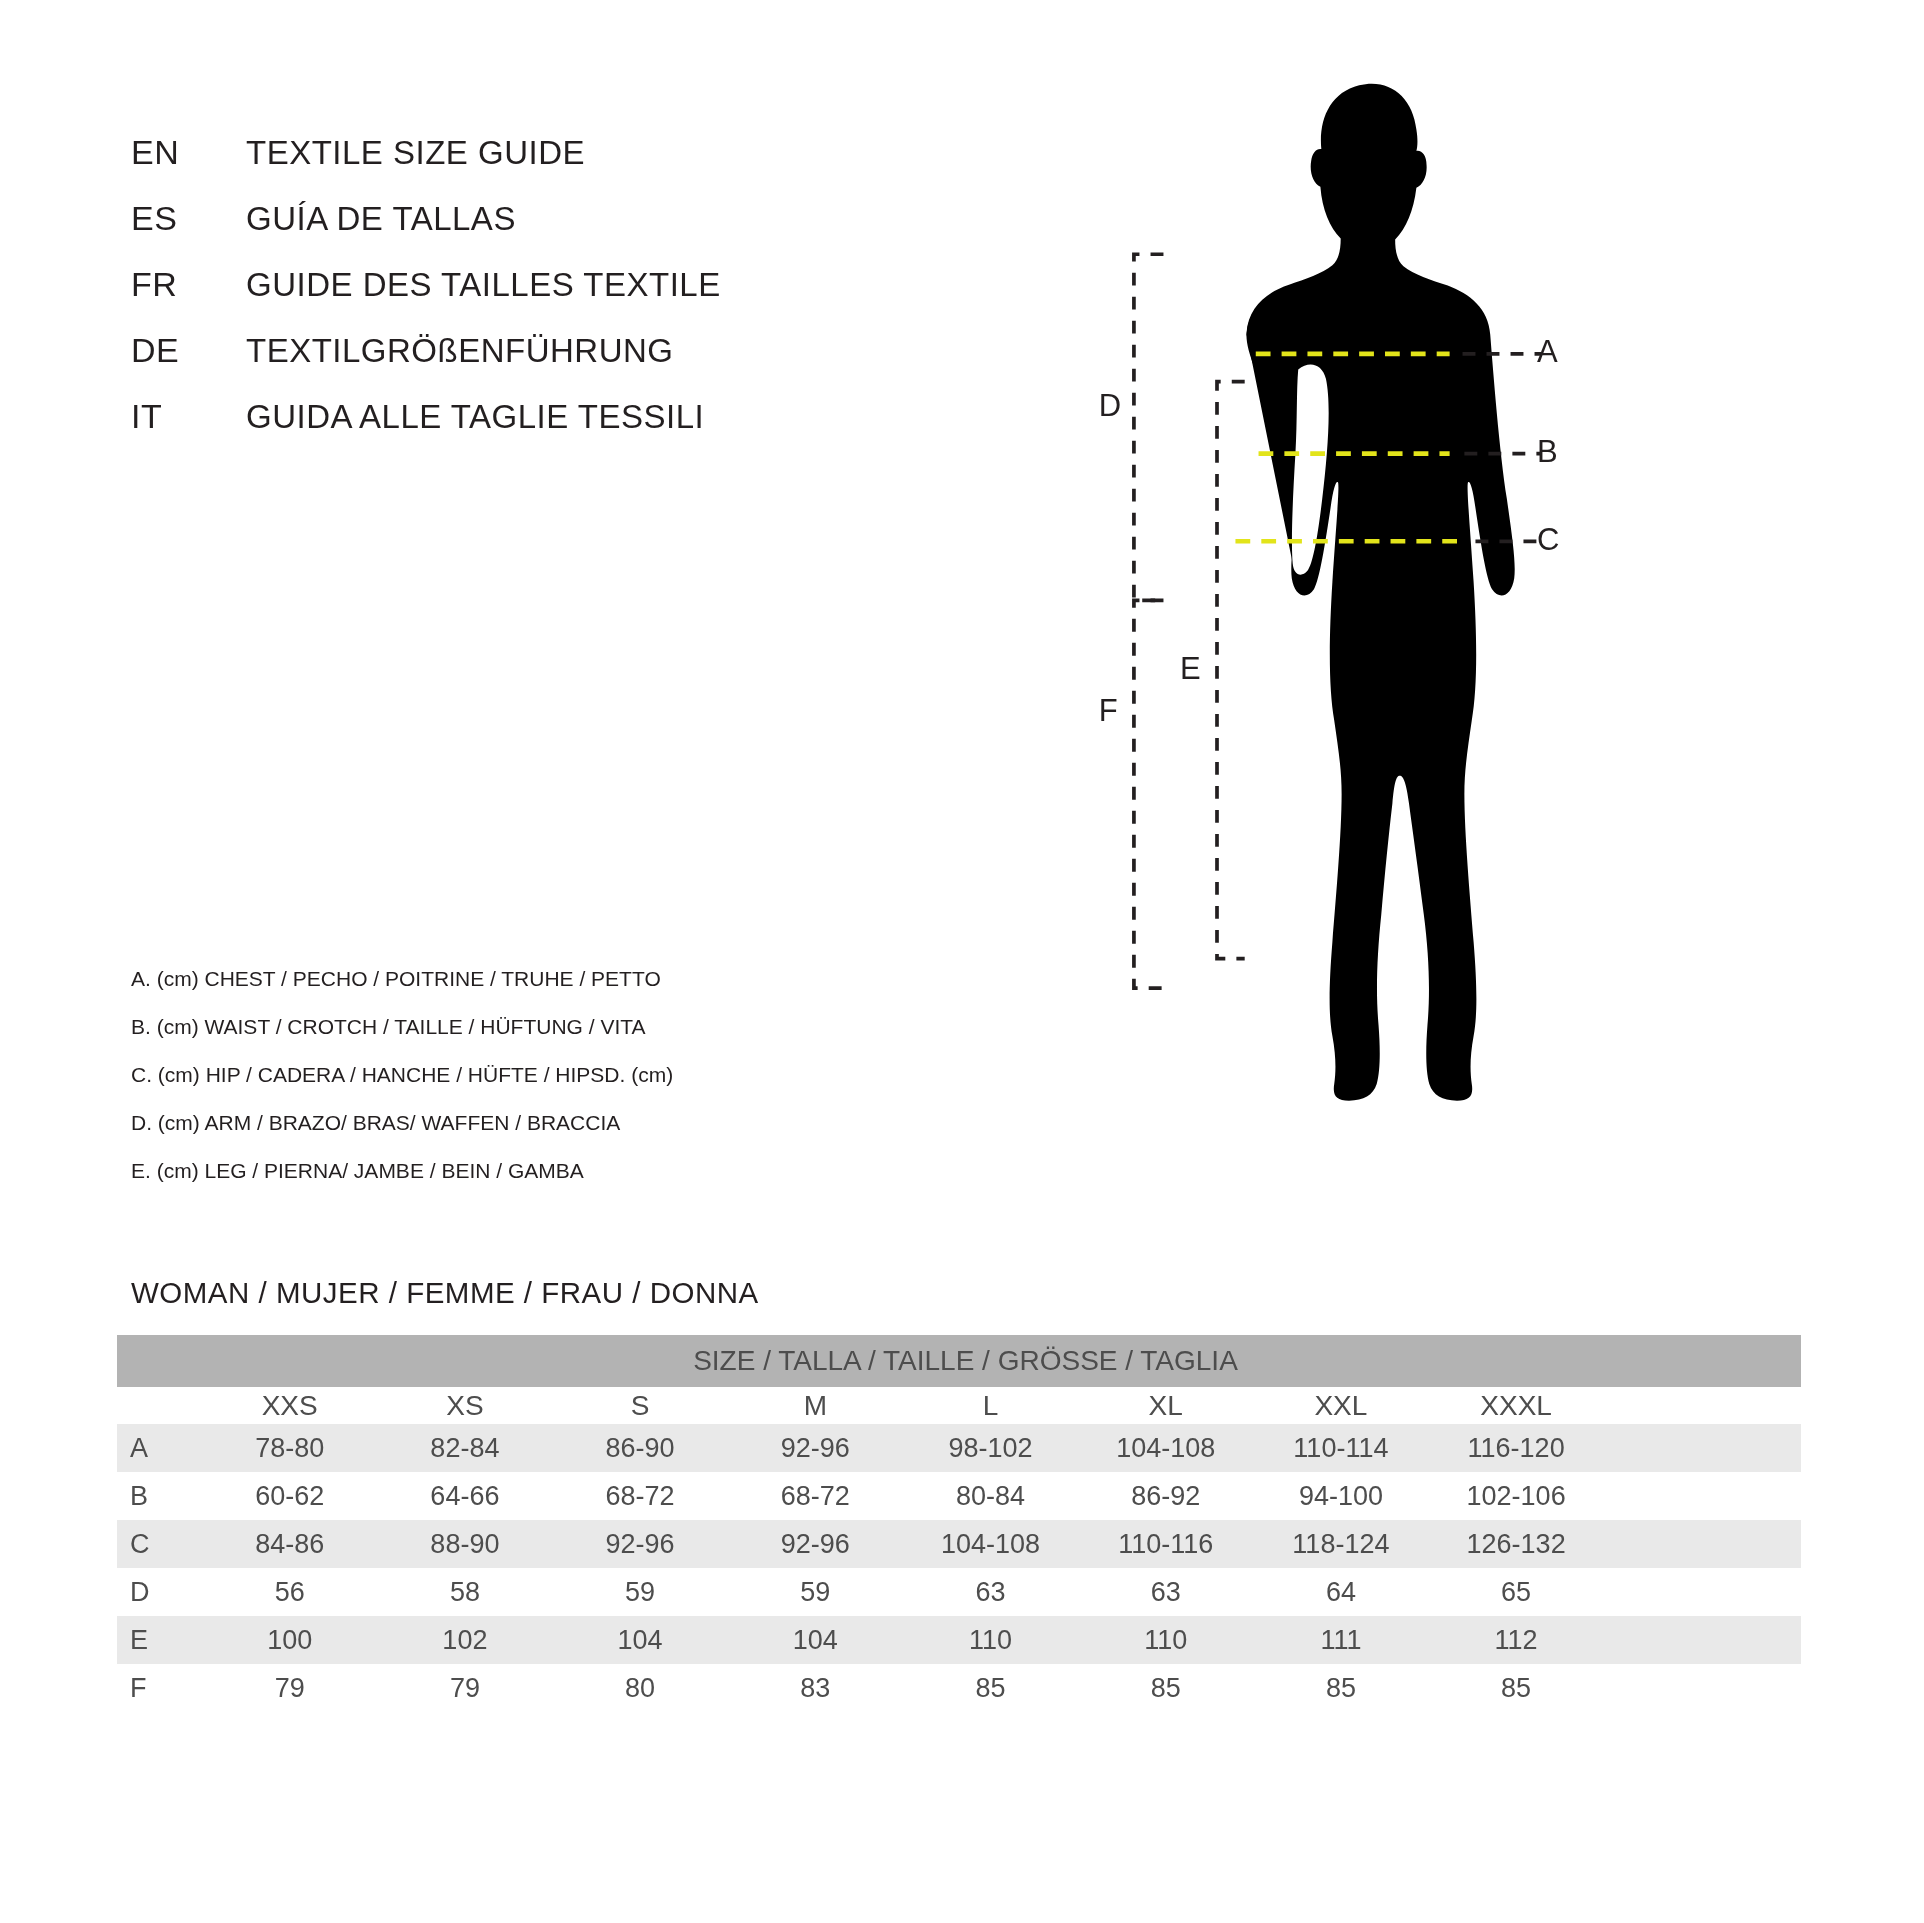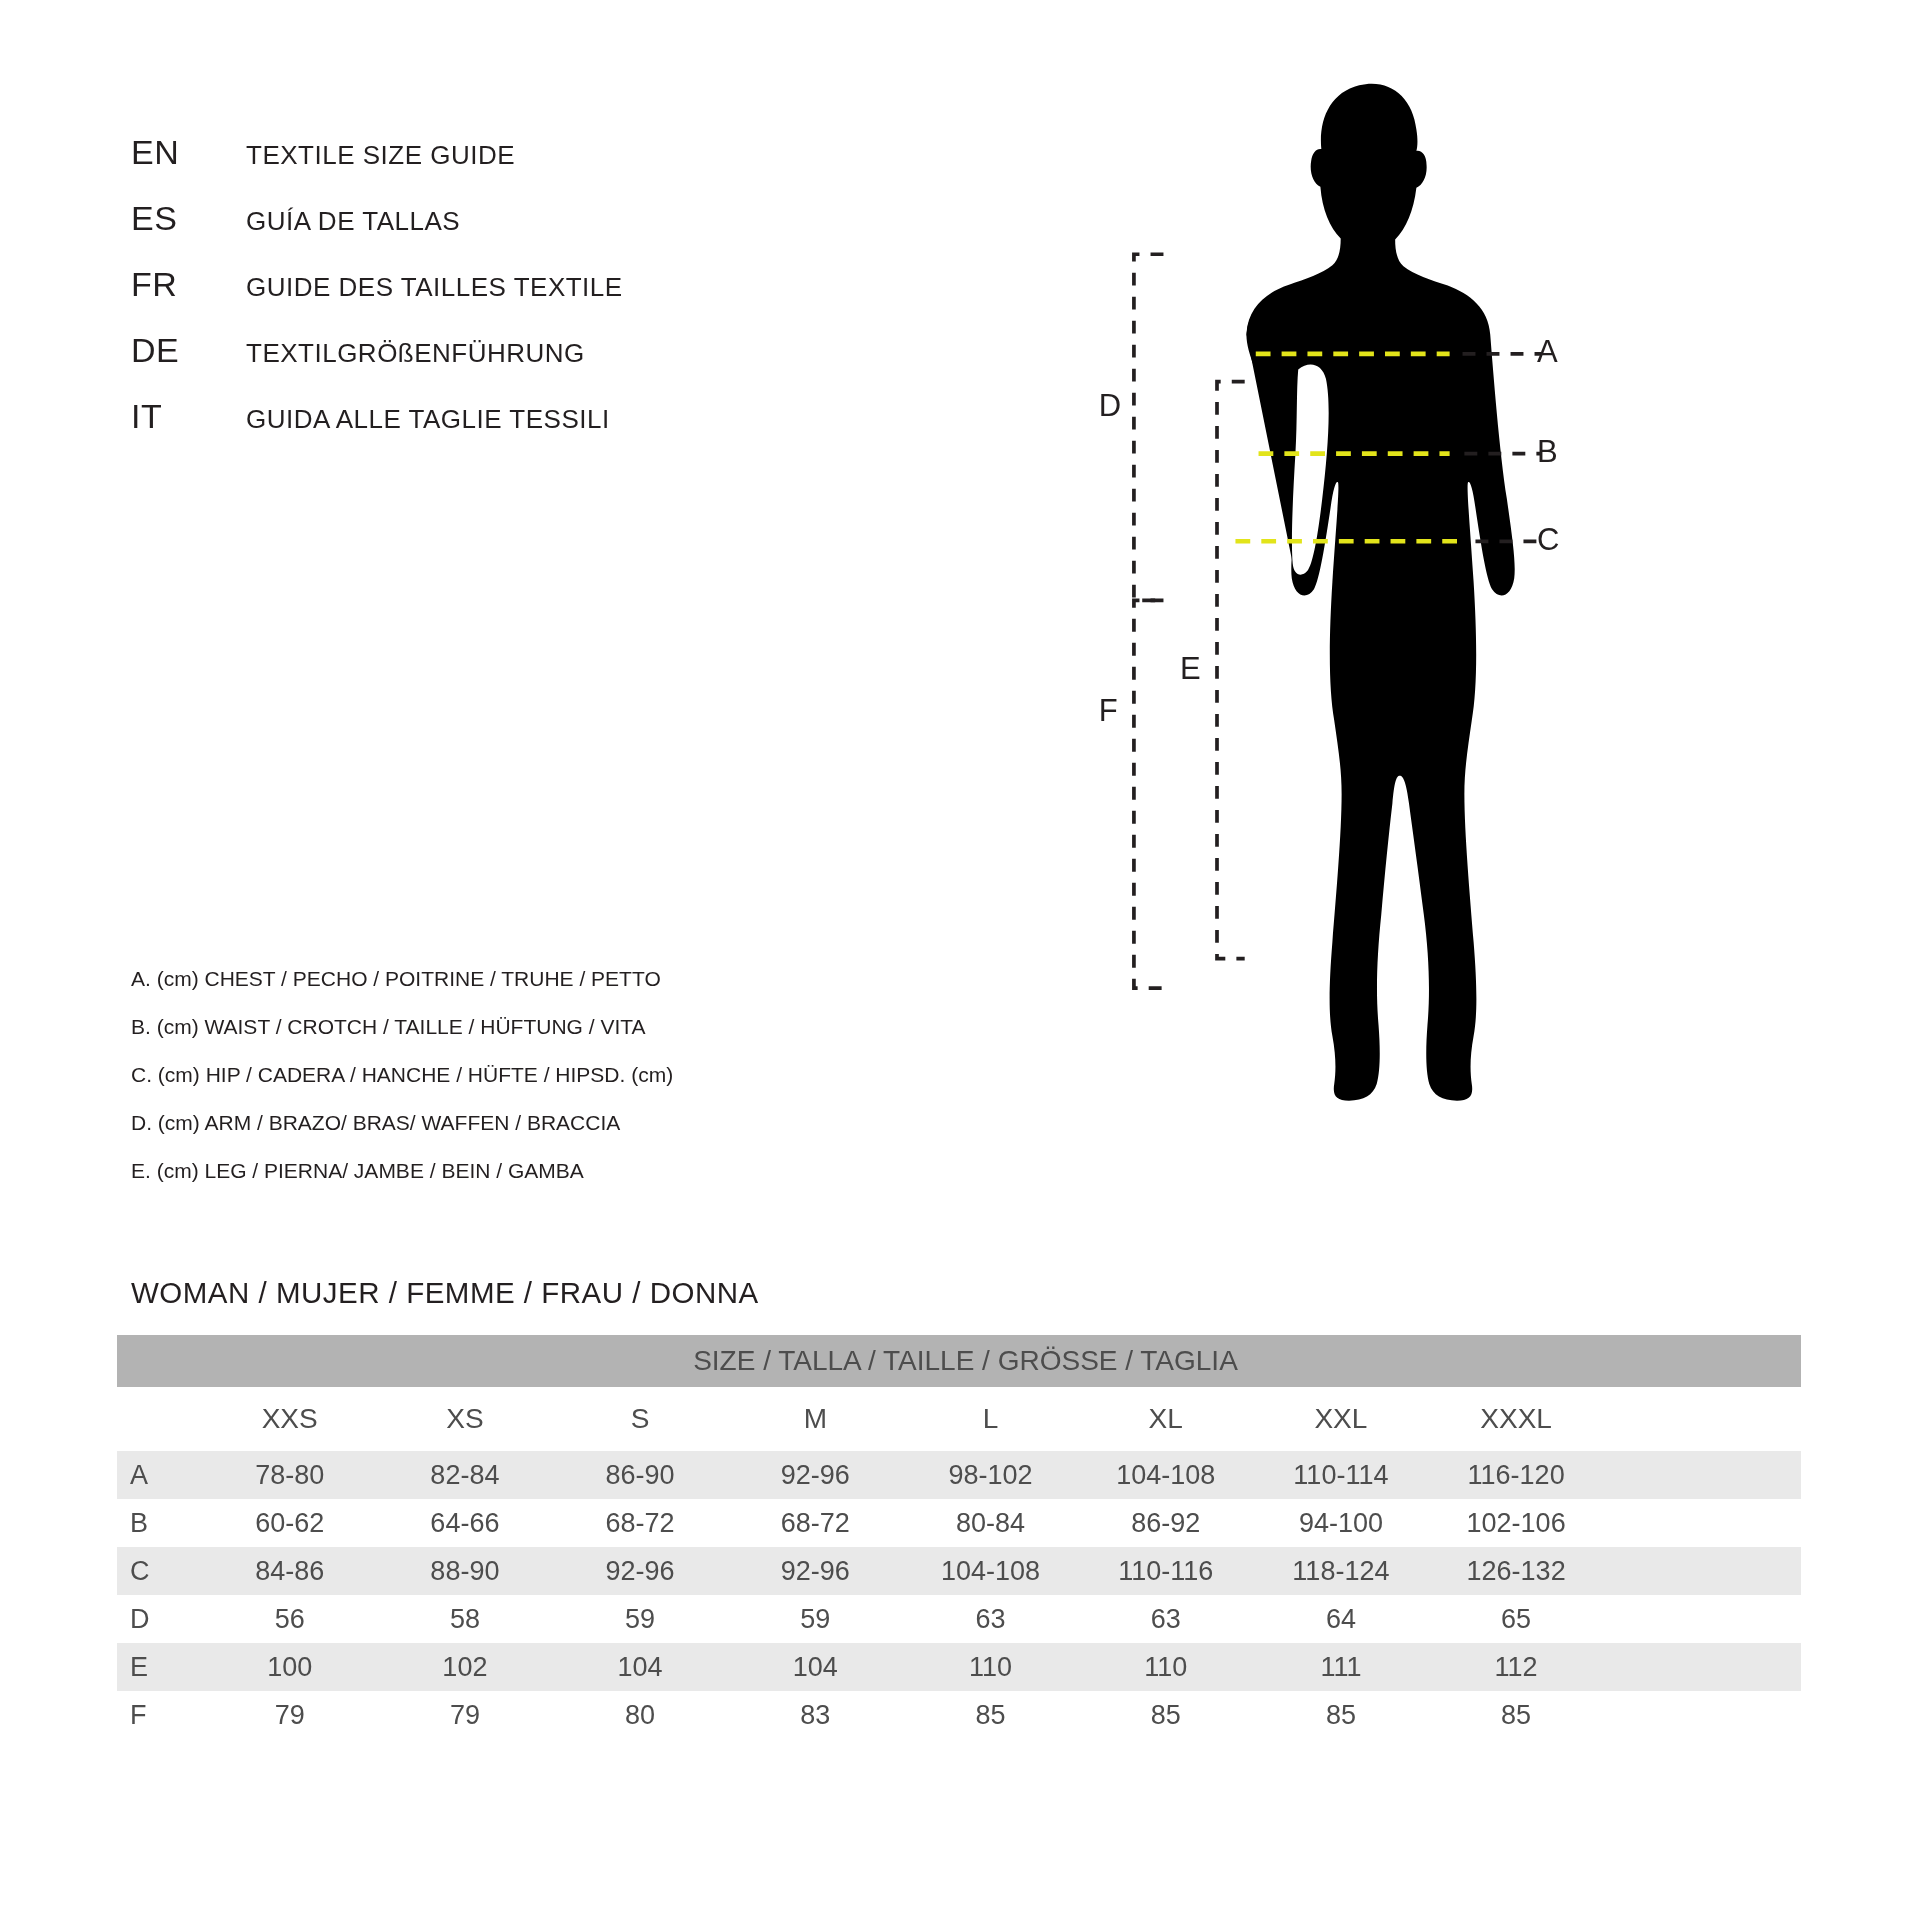--- a/index.html
+++ b/index.html
@@ -29,21 +29,21 @@
     height: 49px;
     margin-top: 17px;
   }
   .title-code {
     width: 115px;
     font-size: 34px;
     letter-spacing: 0.5px;
     color: #231f20;
   }
   .title-text {
-    font-size: 26px;
+    font-size: 33px;
     letter-spacing: 0.5px;
     color: #231f20;
     white-space: nowrap;
   }
 
   
   #legend-block {
     position: absolute;
     left: 131px;
     top: 955px;
@@ -88,21 +88,21 @@
   #size-table tr.head-row td {
     background: #b3b3b3;
     color: #4d4d4d;
     text-align: center;
     font-size: 28px;
     padding-left: 13px;
     height: 52px;
   }
   #size-table tr.size-row td {
     background: #ffffff;
-    height: 64px;
+    height: 37px;
     font-size: 28px;
   }
   #size-table tr.shade td {
     background: #e9e9e9;
   }
   #size-table tr.plain td {
     background: #ffffff;
   }
   #size-table td.rowlabel {
     text-align: left;

